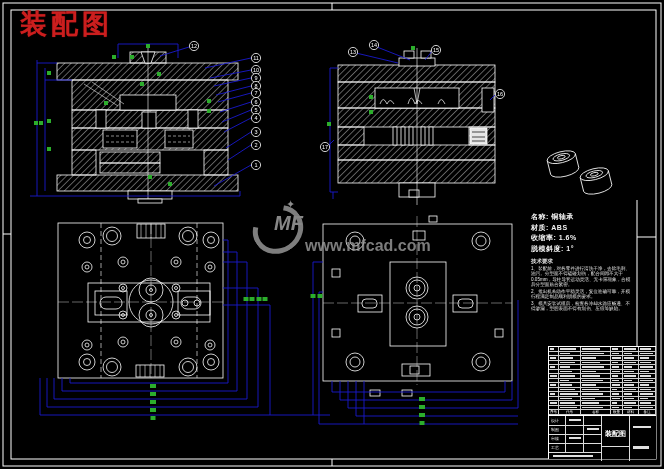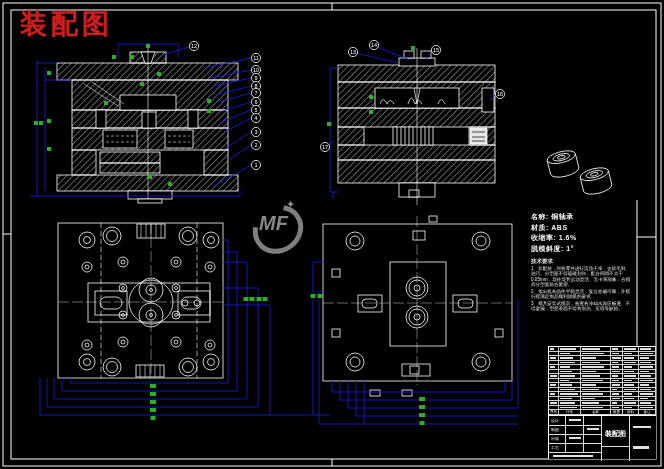--- a/index.html
+++ b/index.html
@@ -22,21 +22,21 @@
   .wdash{stroke:#fff;stroke-width:.55;stroke-dasharray:3 2;fill:none}
   .balloon circle{fill:#000;stroke:#fff;stroke-width:.8}
   .bnum{fill:#fff;font-size:5.5px;text-anchor:middle}
   
   .stamp{position:absolute;left:20px;top:6px;z-index:6;color:#cb1e1e;
          font-family:"Liberation Serif",serif;font-weight:700;font-size:27px;
          letter-spacing:4px;text-shadow:0 0 1px #a41414;}
   .watermark{position:absolute;left:248px;top:196px;width:210px;height:64px;z-index:5;opacity:.82;}
   .wm-circle{position:absolute;left:4px;top:10px;width:42px;height:37px;border:5px solid #9a9a9a;
              border-radius:50%;border-top-color:transparent;transform:rotate(-35deg);}
-  .wm-mf{position:absolute;left:11px;top:16px;font-size:20px;font-weight:700;font-style:italic;color:#a5a5a5;}
+  .wm-mf{position:absolute;left:26px;top:16px;font-size:20px;font-weight:700;font-style:italic;color:#a5a5a5;}
   .wm-star{position:absolute;left:38px;top:2px;font-size:11px;color:#ababab;}
   .wm-brand{position:absolute;left:55px;top:4px;font-size:33px;font-weight:700;
             letter-spacing:14px;color:#9e9e9e;white-space:nowrap;}
   .wm-url{position:absolute;left:57px;top:41px;font-size:16px;font-weight:700;color:#989898;white-space:nowrap;}
   .info{position:absolute;left:531px;top:212px;z-index:4;color:#f2f2f2;width:118px;}
   .info div{font-size:7px;font-weight:700;line-height:10.5px;letter-spacing:.5px;white-space:nowrap;}
   .notes{position:absolute;left:531px;top:258px;width:100px;z-index:4;color:#e8e8e8;}
   .notes .nt{font-size:5.5px;font-weight:700;margin-bottom:1px;}
   .notes .ni{font-size:4.6px;line-height:5.3px;margin-bottom:1.5px;}
   
@@ -446,20 +446,21 @@
         </g>
       </g>
   </svg>
 
   <div class="stamp">装配图</div>
 
   <div class="watermark">
     <div class="wm-circle"></div>
     <div class="wm-mf">MF</div>
     <div class="wm-star">✦</div>
+    <div class="wm-url">www.mfcad.com</div>
   </div>
 
   <div class="info">
     <div>名称: 铜轴承</div>
     <div>材质: ABS</div>
     <div>收缩率: 1.6%</div>
     <div>脱模斜度: 1°</div>
   </div>
 
   <div class="notes">

